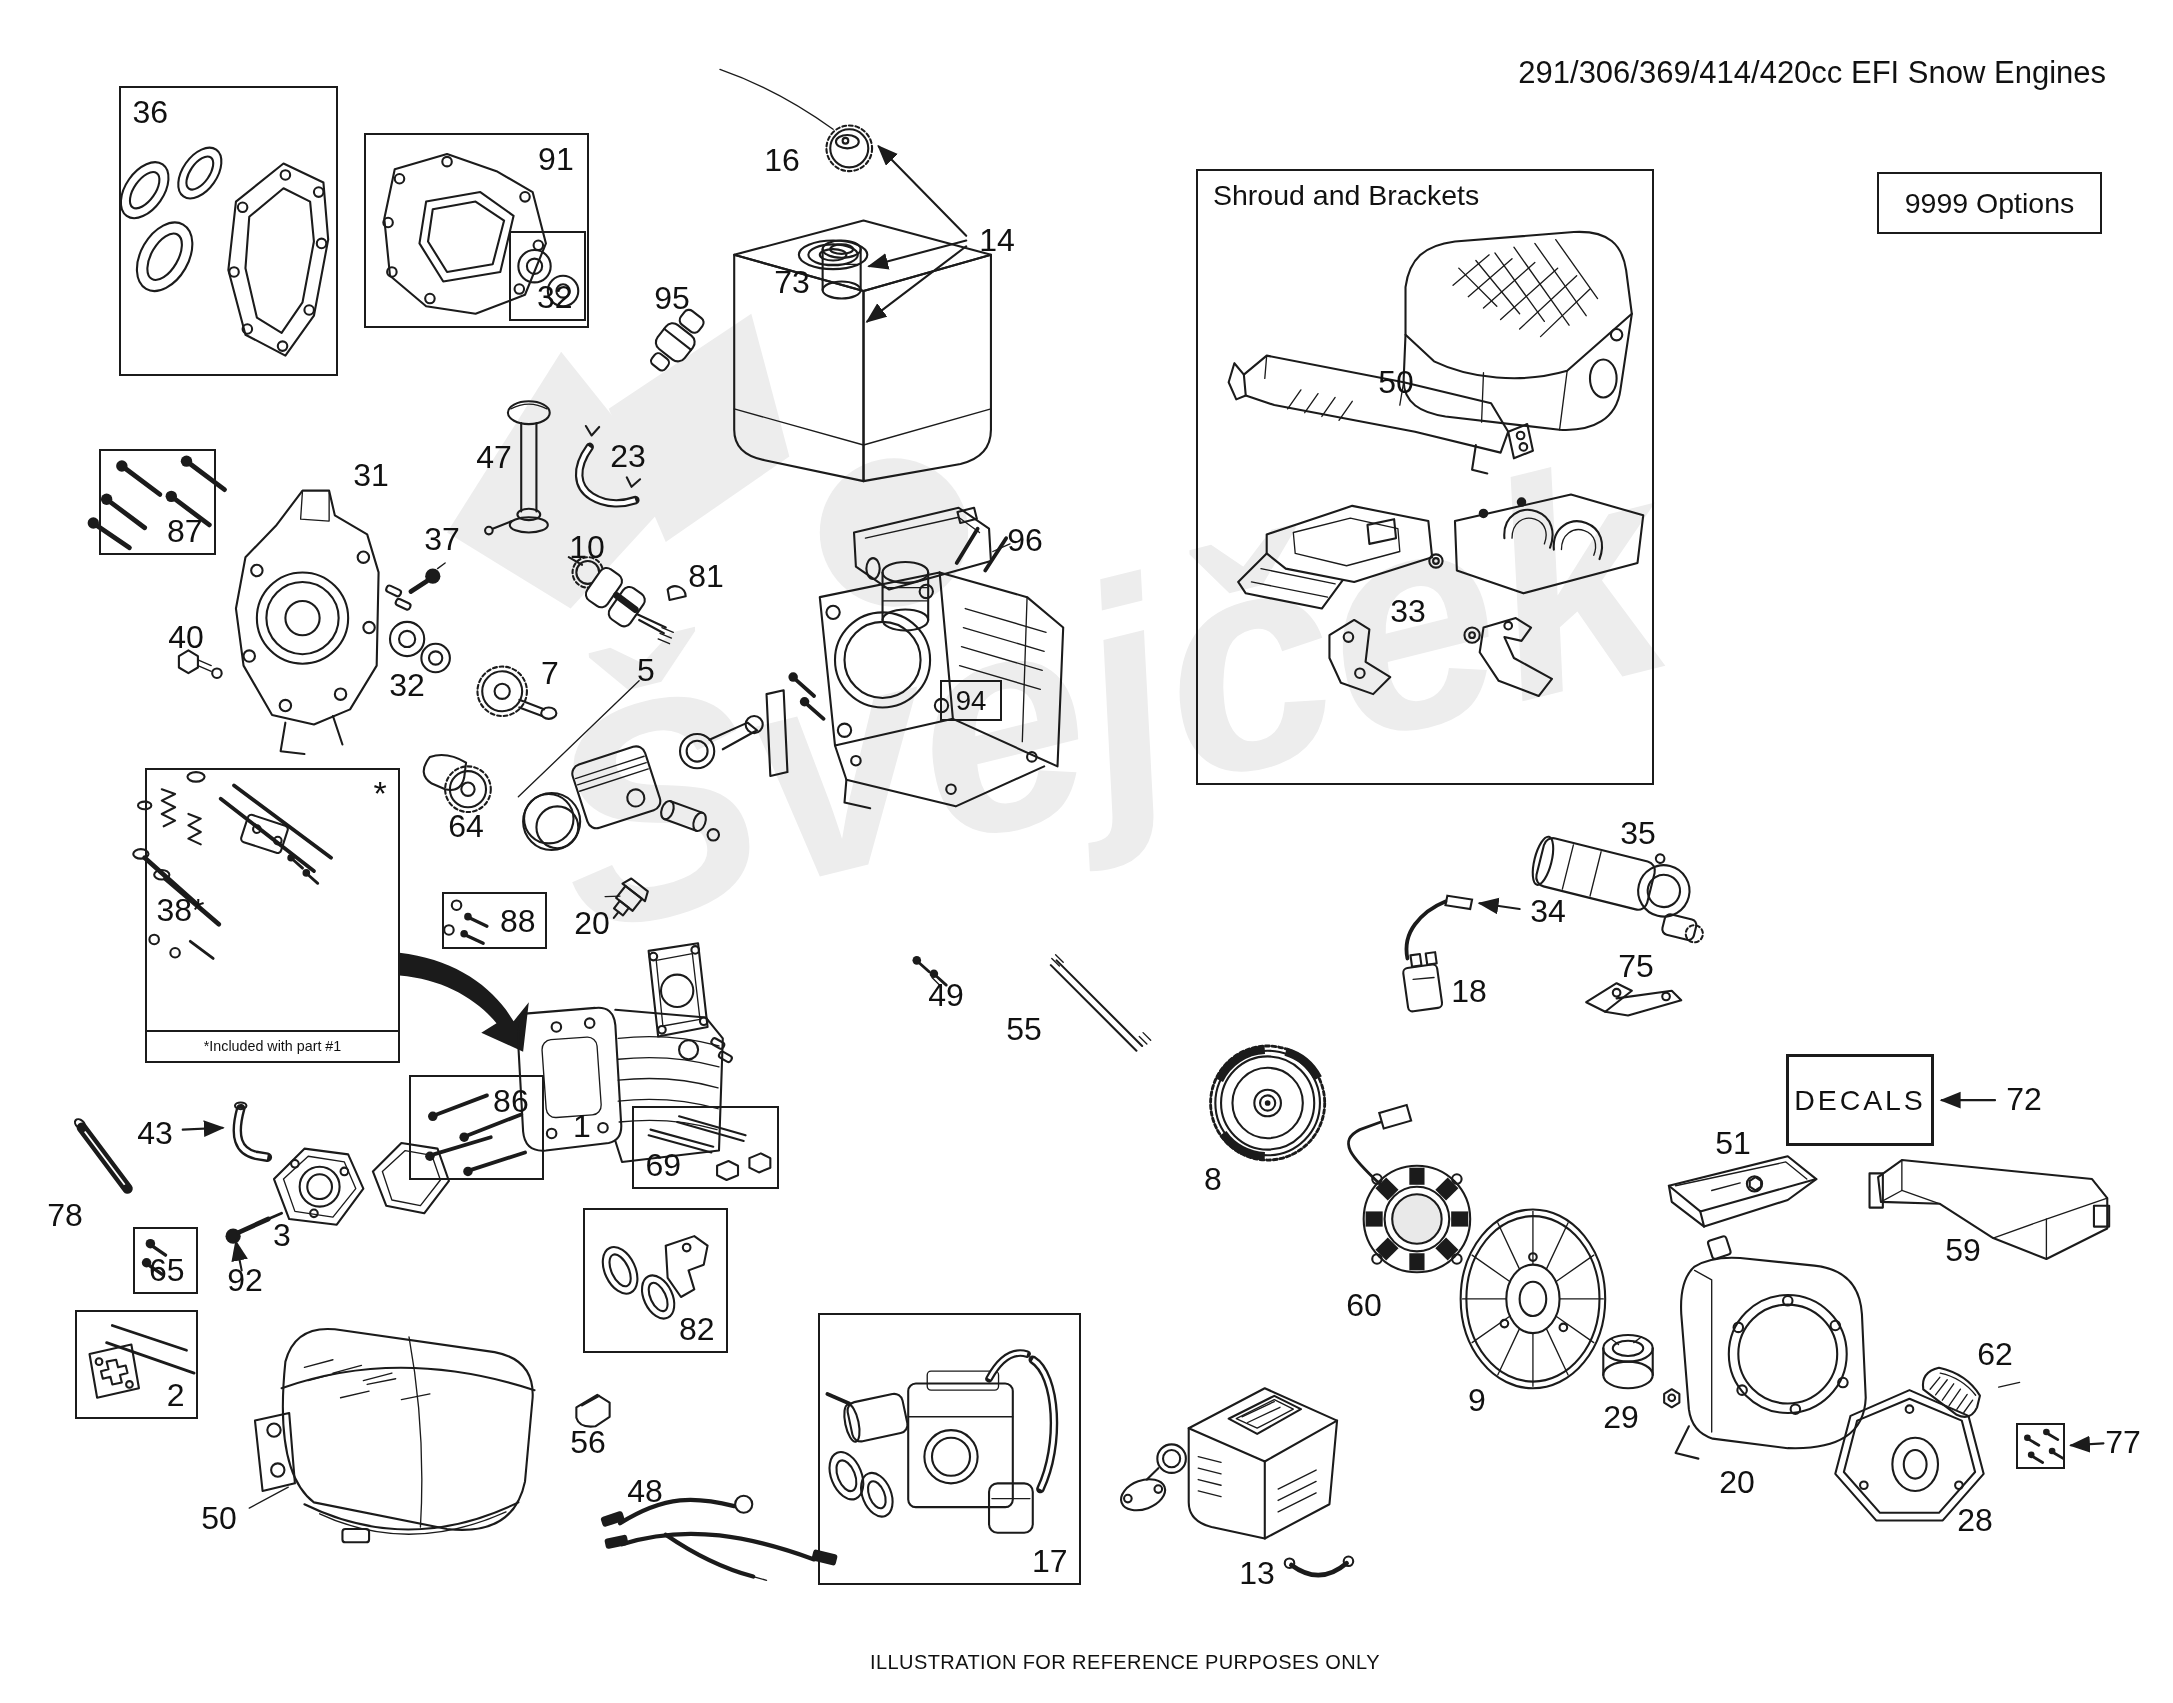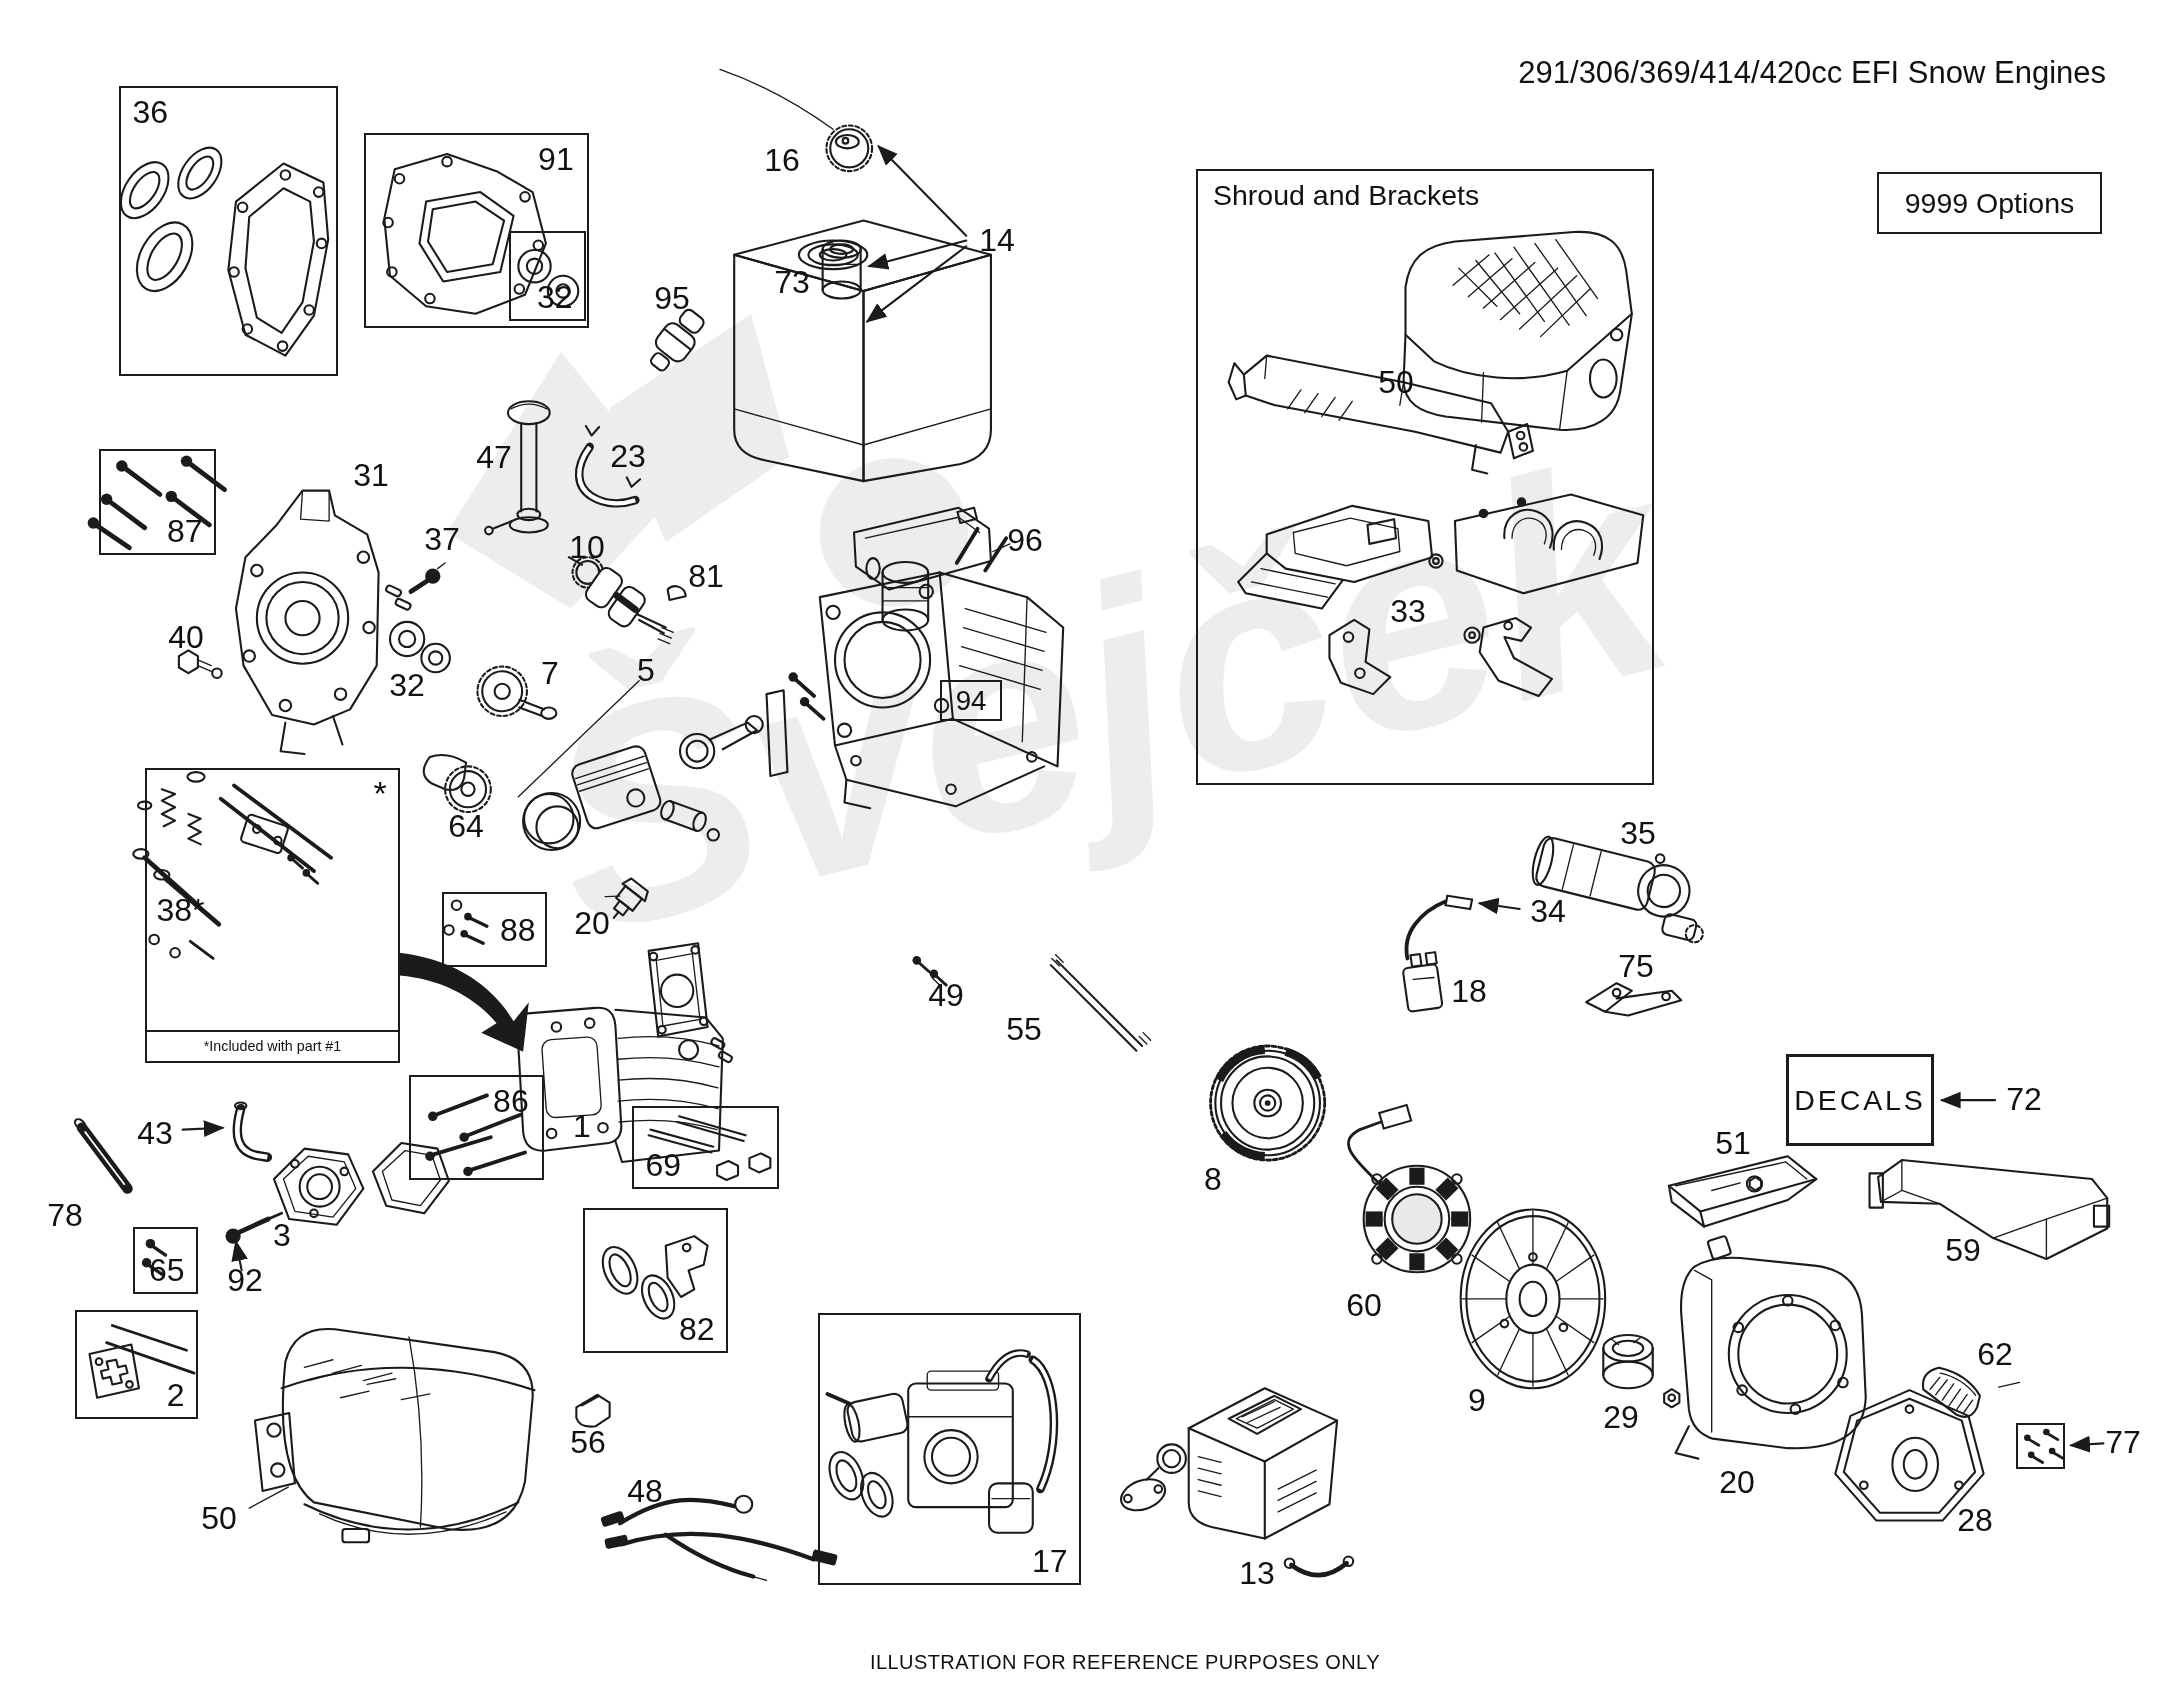--- a/index.html
+++ b/index.html
@@ -773,21 +773,21 @@
         <span class="panel-label pl-br">32</span>
       </div>
       <div class="panel" id="panel-box87" style="left: 99px; top: 449px; width: 117px; height: 106px;">
         <span class="panel-label pl-br">87</span>
       </div>
       <div class="panel" id="panel-box38" style="left: 145px; top: 768px; width: 255px; height: 295px;">
         <span class="panel-label pl-ml">38*</span>
         <span class="panel-star">*</span>
         <div class="panel-note">*Included with part #1</div>
       </div>
-      <div class="panel" id="panel-box88" style="left: 442px; top: 892px; width: 105px; height: 75px;">
+      <div class="panel" id="panel-box88" style="left: 442px; top: 892px; width: 105px; height: 57px;">
         <span class="panel-label pl-mr">88</span>
       </div>
       <div class="panel" id="panel-box86" style="left: 409px; top: 1075px; width: 135px; height: 105px;">
         <span class="panel-label pl-tr">86</span>
       </div>
       <div class="panel" id="panel-box69" style="left: 632px; top: 1106px; width: 147px; height: 83px;">
         <span class="panel-label pl-bl">69</span>
       </div>
       <div class="panel" id="panel-box65" style="left: 133px; top: 1227px; width: 65px; height: 67px;">
         <span class="panel-label pl-br">65</span>

